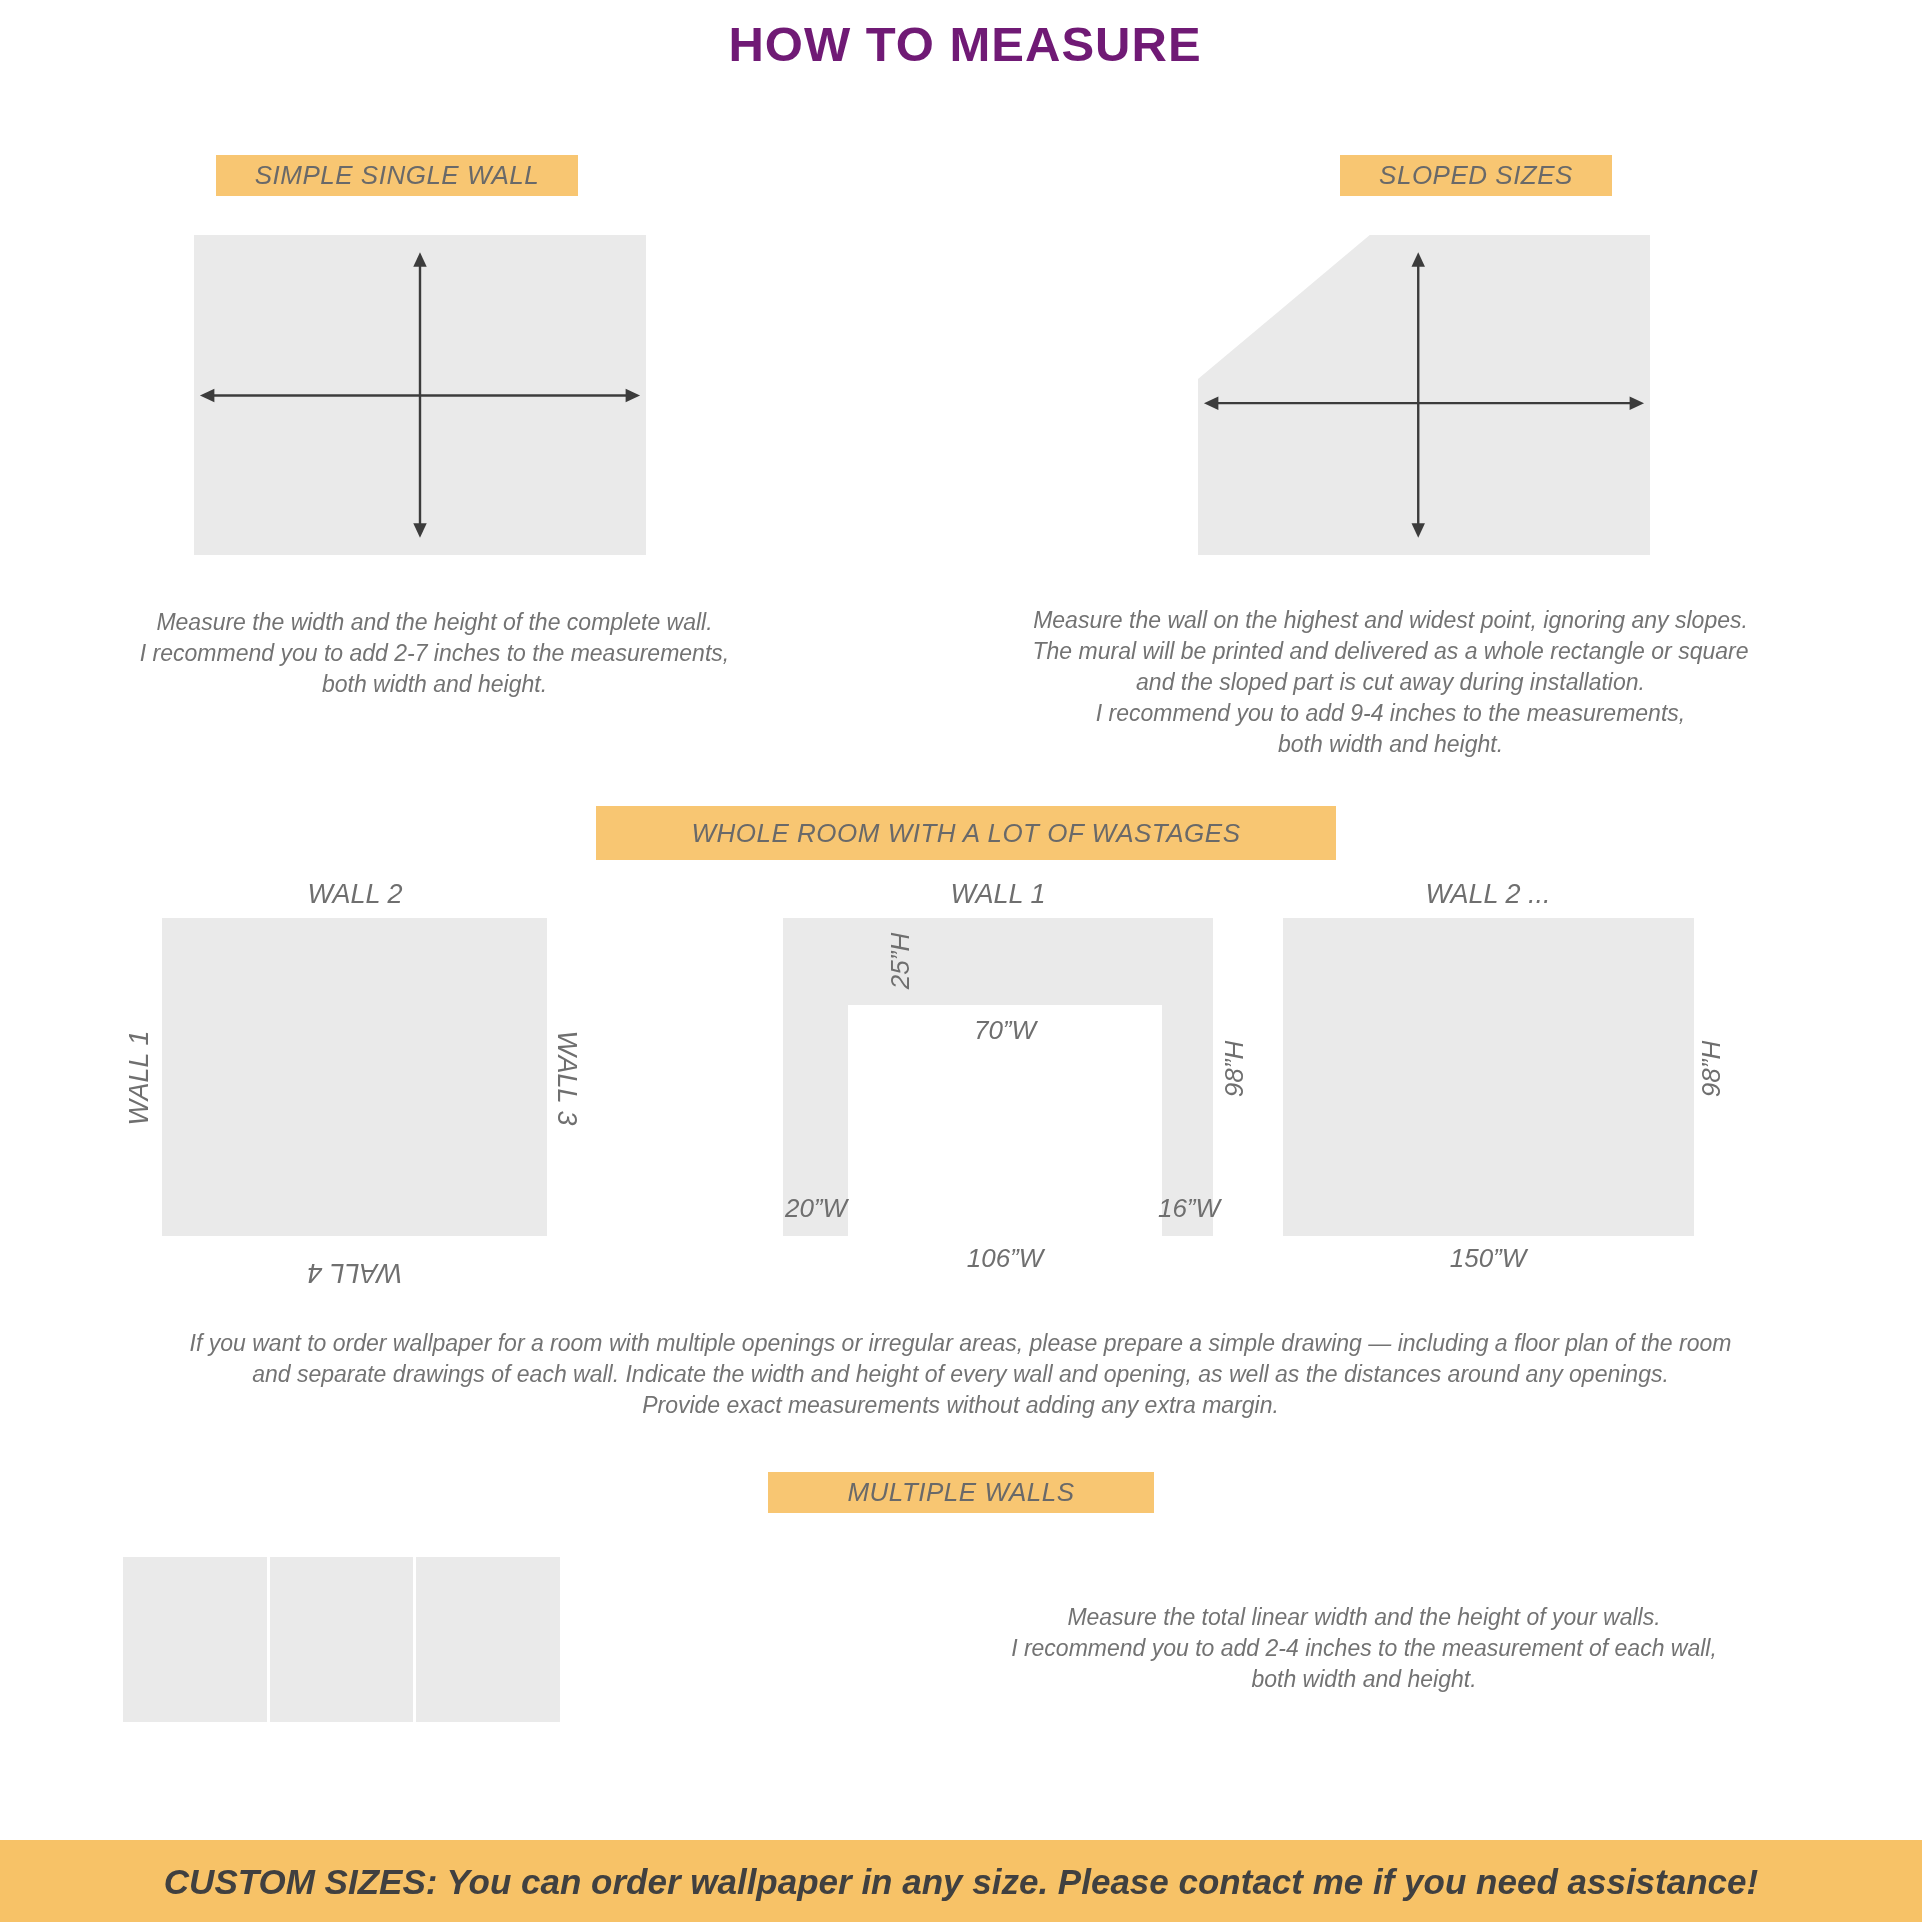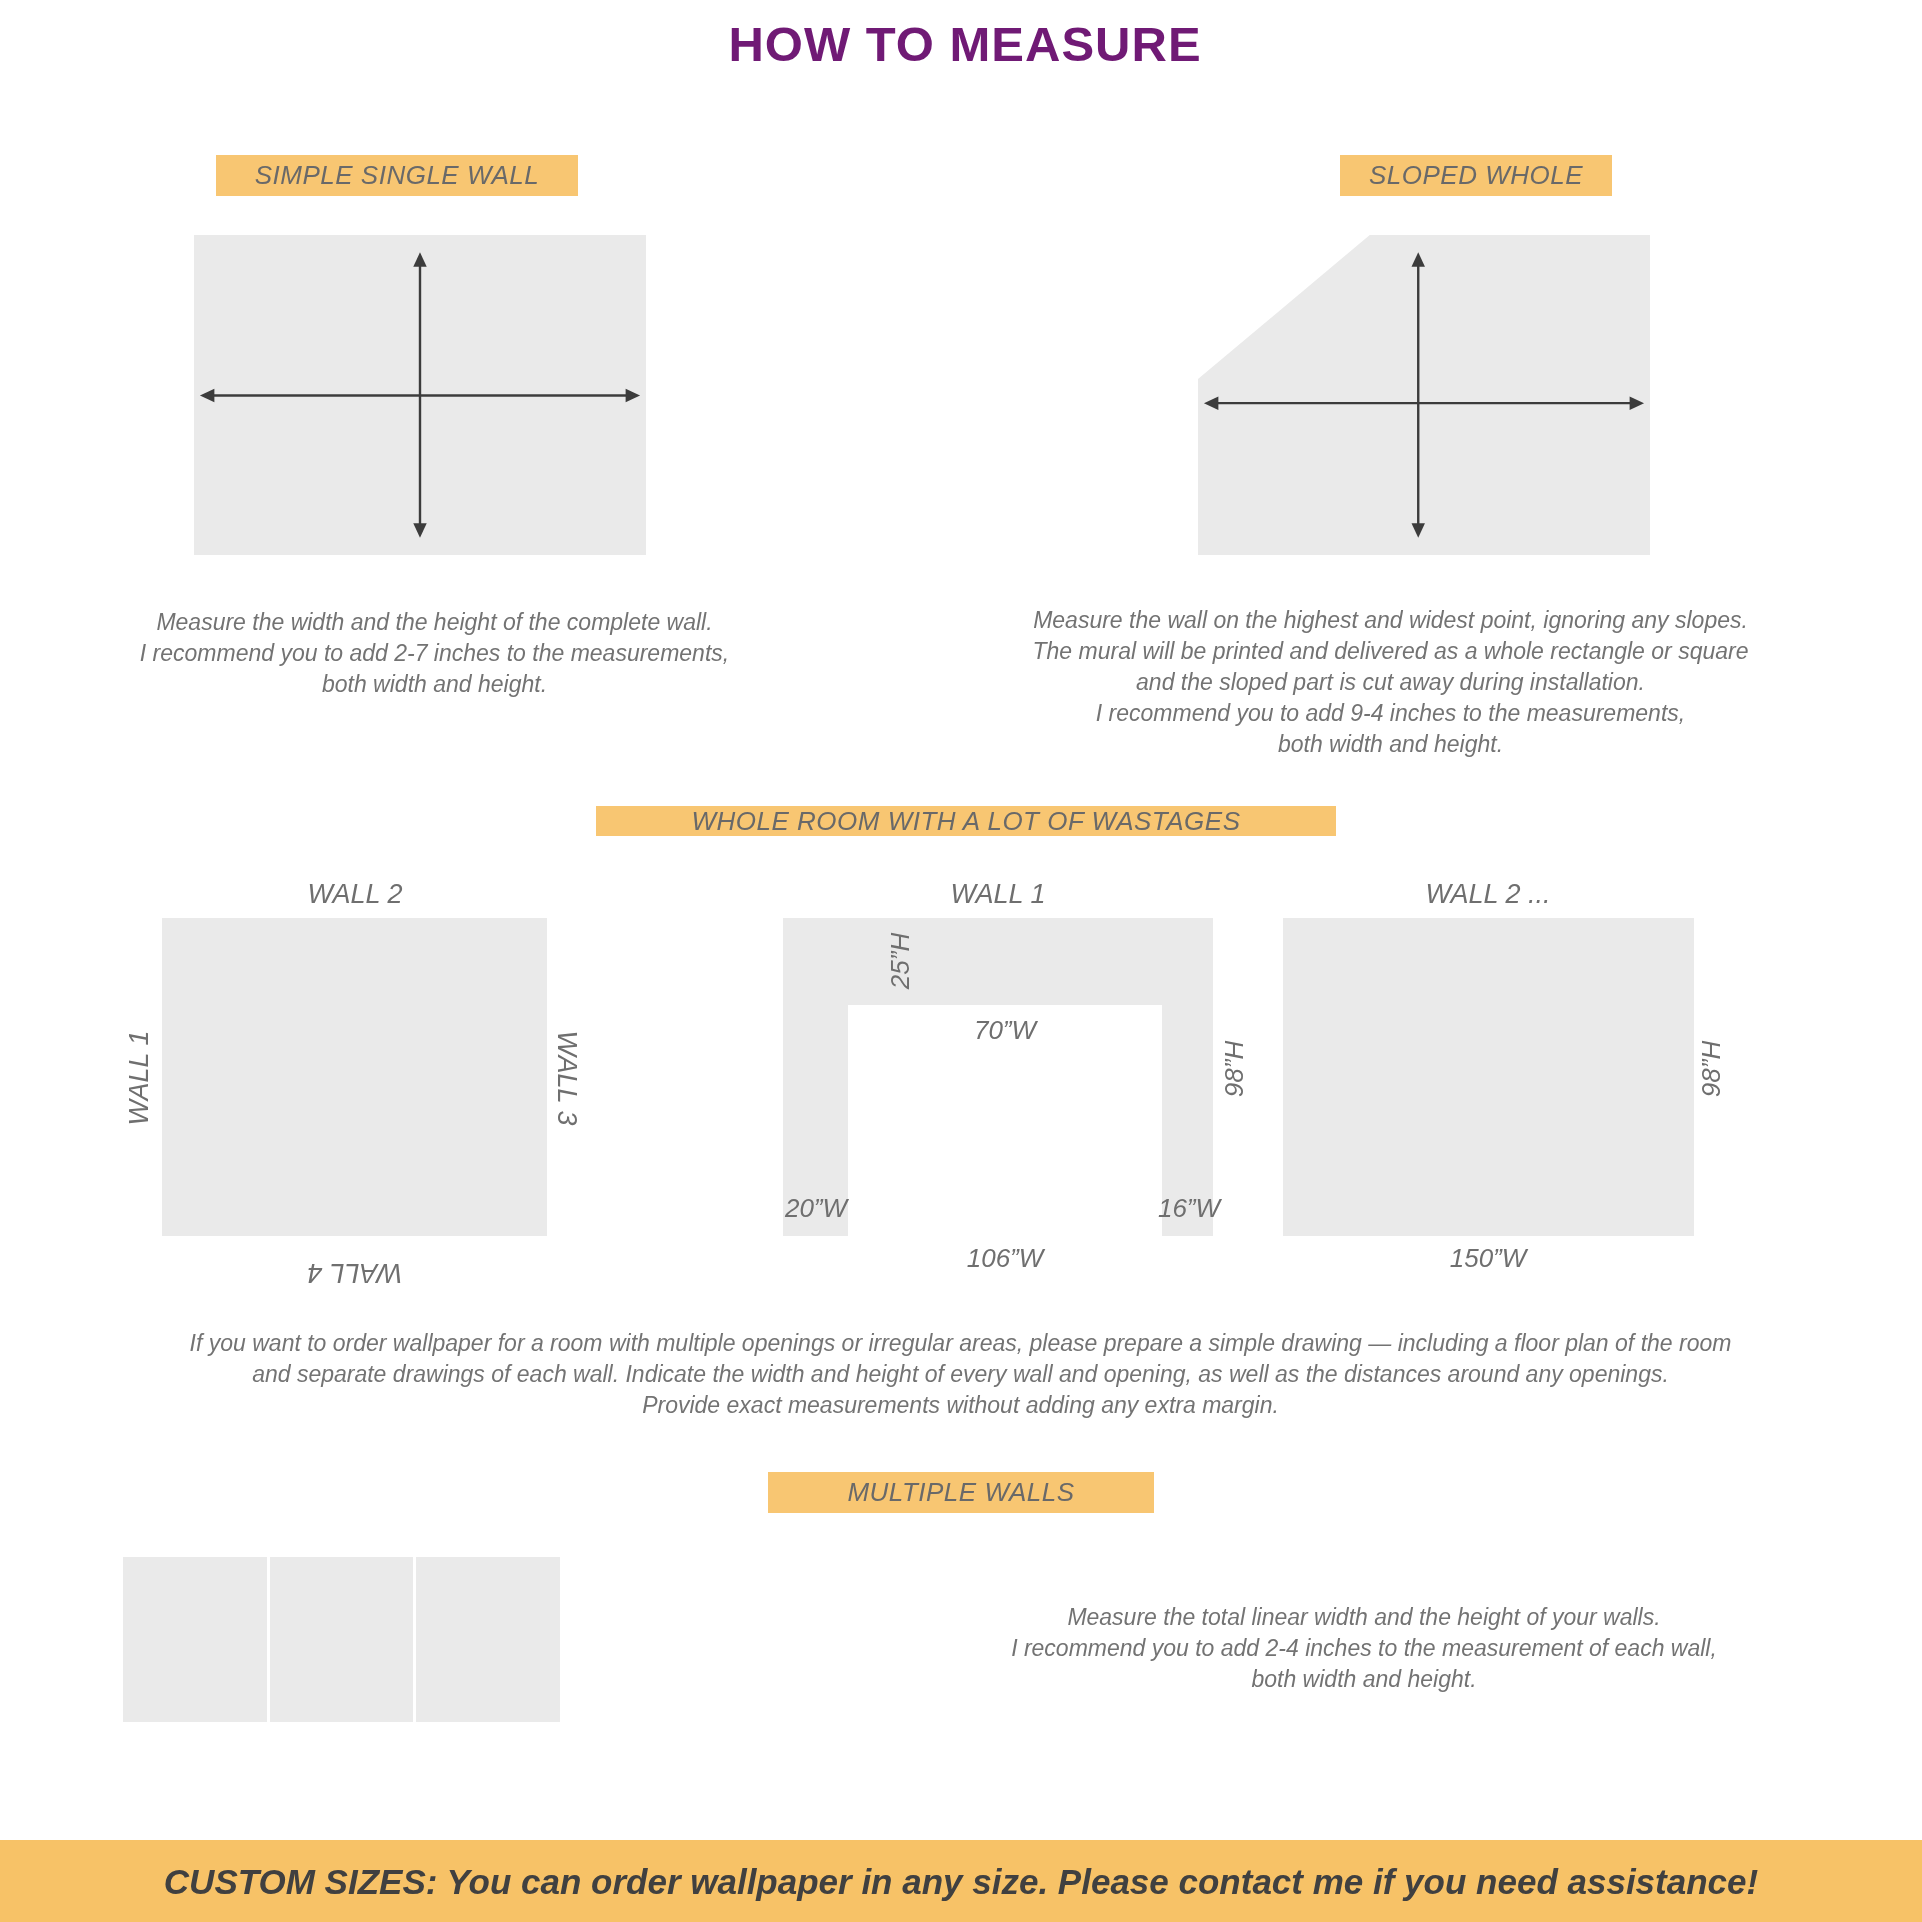--- a/index.html
+++ b/index.html
@@ -58,39 +58,39 @@
     <polygon class="arrow-head" points="464,167 449,160 449,174"></polygon>
     <line class="arrow-line" x1="235" y1="31" x2="235" y2="302"></line>
     <polygon class="arrow-head" points="235,18 228,33 242,33"></polygon>
     <polygon class="arrow-head" points="235,315 228,300 242,300"></polygon>
   </svg>
 
   <p class="desc" style="left:50px;top:607px;width:769px;">Measure the width and the height of the complete wall.
 I recommend you to add 2-7 inches to the measurements,
 both width and height.</p>
 
-  <div class="badge" style="left:1340px;top:155px;width:272px;height:41px;">SLOPED WHOLE</div>
+  <div class="badge" style="left:1340px;top:155px;width:272px;height:41px;">SLOPED SIZES</div>
 
   <div class="wall sloped" style="left:1198px;top:235px;width:452px;height:320px;"></div>
   <svg class="arrows" style="left:1198px;top:235px;" width="452" height="320" viewBox="0 0 470 333">
     <line class="arrow-line" x1="20" y1="175" x2="450" y2="175"></line>
     <polygon class="arrow-head" points="6,175 21,168 21,182"></polygon>
     <polygon class="arrow-head" points="464,175 449,168 449,182"></polygon>
     <line class="arrow-line" x1="229" y1="31" x2="229" y2="302"></line>
     <polygon class="arrow-head" points="229,18 222,33 236,33"></polygon>
     <polygon class="arrow-head" points="229,315 222,300 236,300"></polygon>
   </svg>
 
   <p class="desc" style="left:982px;top:605px;width:817px;">Measure the wall on the highest and widest point, ignoring any slopes.
 The mural will be printed and delivered as a whole rectangle or square
 and the sloped part is cut away during installation.
 I recommend you to add 9-4 inches to the measurements,
 both width and height.</p>
 
-  <div class="badge" style="left:596px;top:806px;width:740px;height:30px;">WHOLE ROOM WITH A LOT OF WASTAGES</div>
+  <div class="badge" style="left:596px;top:806px;width:740px;height:54px;">WHOLE ROOM WITH A LOT OF WASTAGES</div>
 
   <div class="wall" style="left:162px;top:918px;width:385px;height:318px;"></div>
   <span class="dlabel wall-title" style="left:355px;top:894px;">WALL 2</span>
   <span class="dlabel wall-title rot-ccw" style="left:139px;top:1078px;">WALL 1</span>
   <span class="dlabel wall-title rot-cw" style="left:566px;top:1078px;">WALL 3</span>
   <span class="dlabel wall-title rot-180" style="left:355px;top:1272px;">WALL 4</span>
 
   <div class="wall" style="left:783px;top:918px;width:430px;height:318px;"></div>
   <div class="opening" style="left:848px;top:1005px;width:314px;height:232px;"></div>
   <span class="dlabel wall-title" style="left:998px;top:894px;">WALL 1</span>

